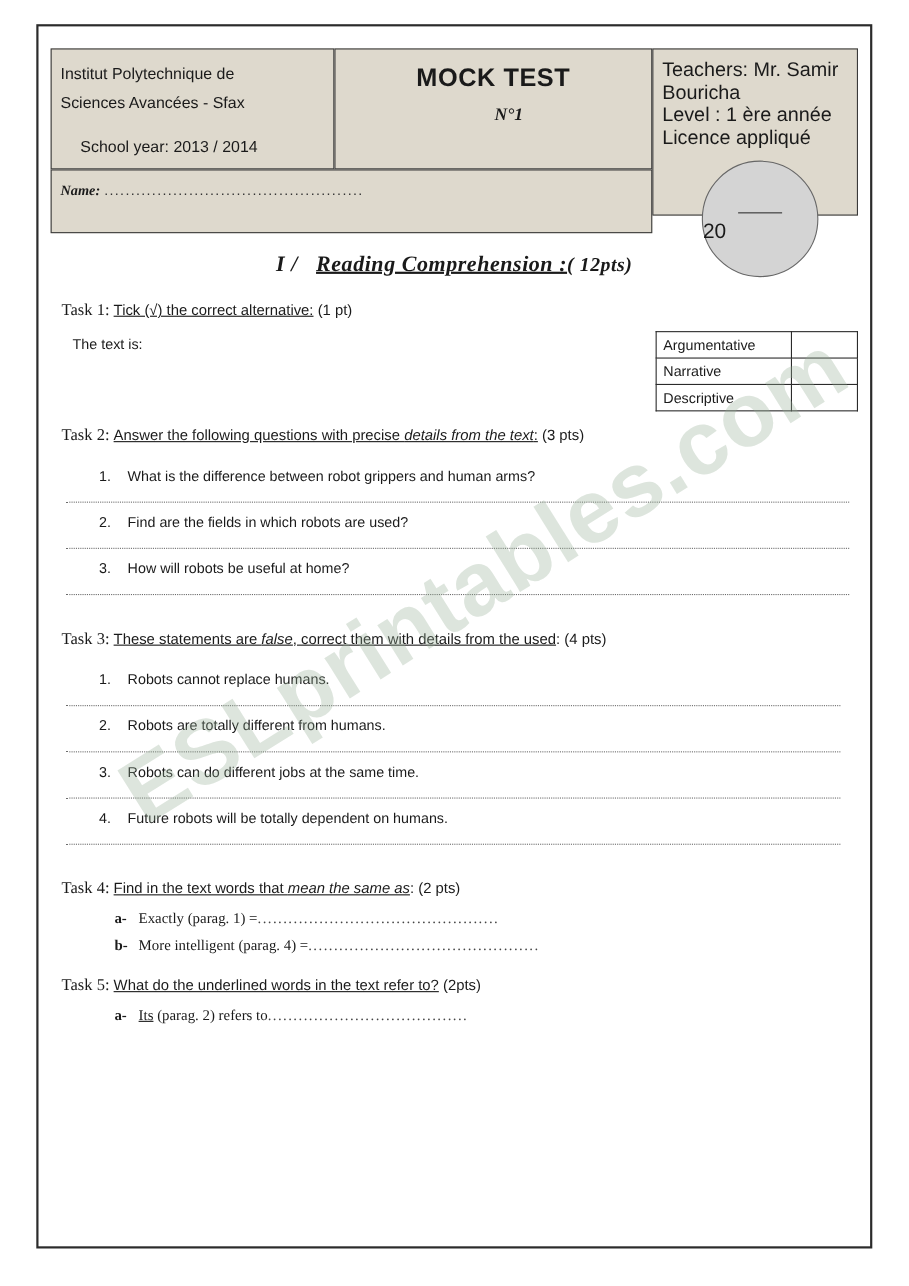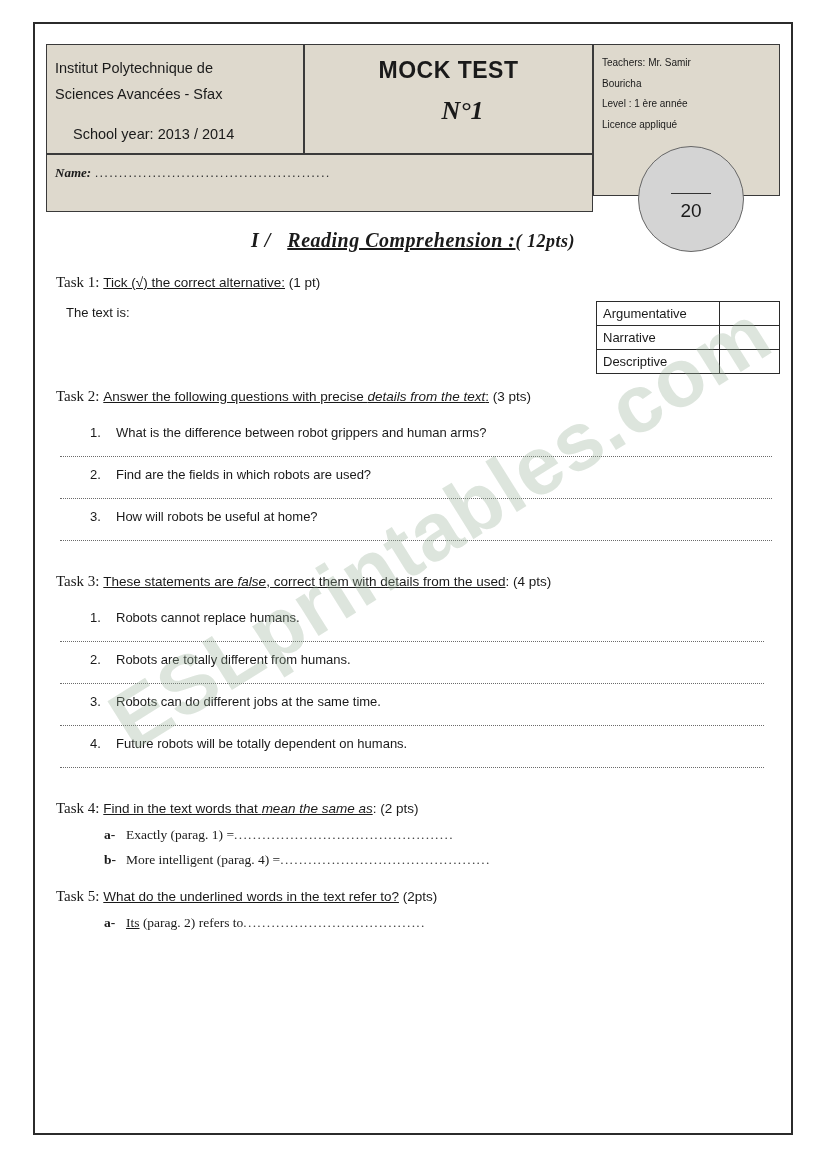--- a/index.html
+++ b/index.html
@@ -98,31 +98,31 @@
     padding-top: 12px;
   }
   .hdr-mid .mock {
     font-size: 23px;
     font-weight: bold;
     letter-spacing: 0.5px;
     font-family: "Liberation Sans", sans-serif;
   }
   .hdr-mid .no {
     margin-top: 12px;
-    font-size: 26px;
+    font-size: 16px;
     font-style: italic;
     font-family: "Liberation Serif", serif;
     font-weight: bold;
     padding-left: 28px;
   }
   .hdr-right {
     width: 187px;
     height: 152px;
     padding: 8px 0 0 8px;
-    font-size: 10px;
+    font-size: 18px;
     line-height: 20.5px;
   }
   .hdr-name {
     width: 547px;
     height: 58px;
     padding: 10px 0 0 8px;
     font-size: 13px;
     box-sizing: border-box;
   }
   .hdr-name .name-label {
@@ -141,21 +141,20 @@
     position: absolute;
     left: 638px;
     top: 146px;
     width: 106px;
     height: 106px;
     border-radius: 50%;
     background: #d4d4d4;
     border: 1px solid #666;
     box-sizing: border-box;
     z-index: 6;
-    text-align: center;
   }
   .grade-circle .bar {
     width: 40px;
     height: 1px;
     background: #333;
     margin: 46px auto 0 auto;
   }
   .grade-circle .denom {
     font-size: 19px;
     margin-top: 6px;

